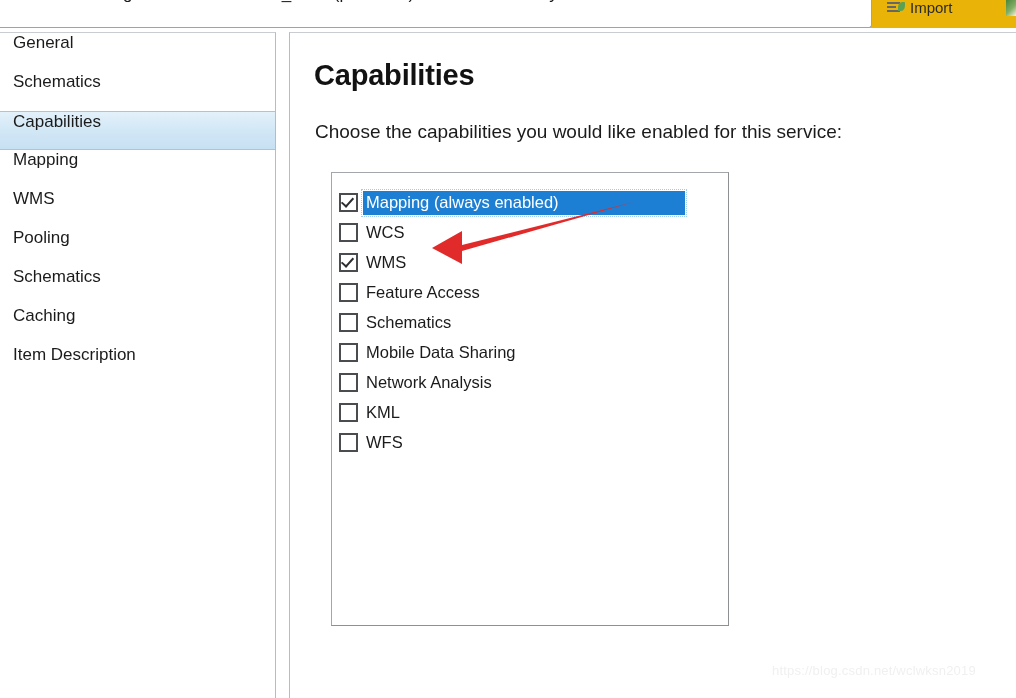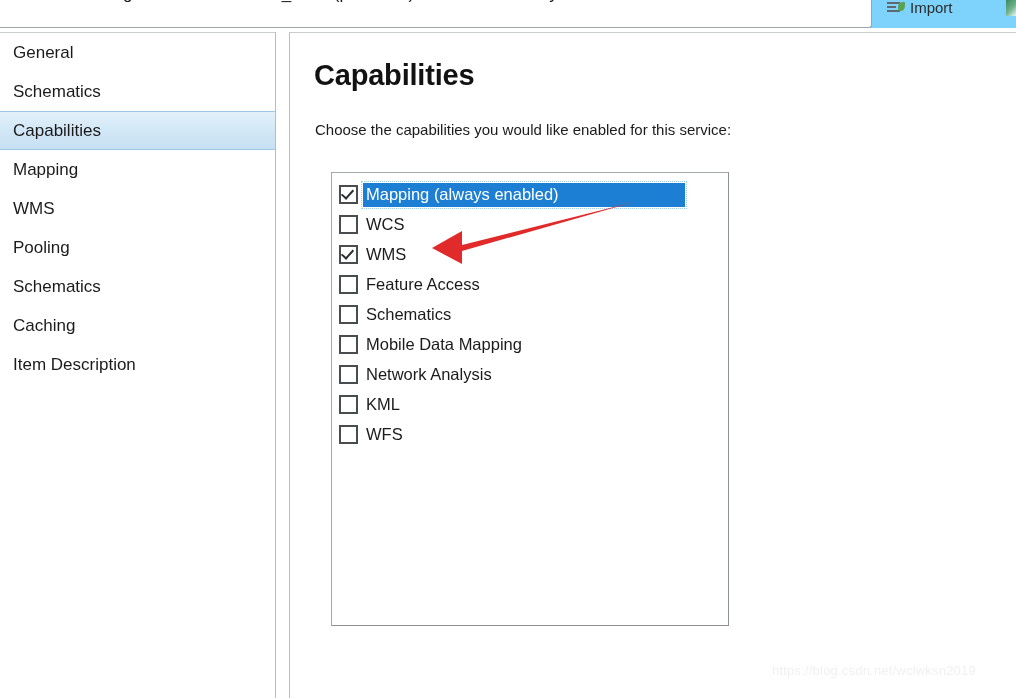--- a/index.html
+++ b/index.html
@@ -15,21 +15,21 @@
     font-family: "Liberation Sans", sans-serif;
     color: #1b1b1b;
     -webkit-font-smoothing: antialiased;
   }
 
   
   #titlebar {
     position: absolute;
     left: 0; top: 0;
     width: 1016px; height: 28px;
-    background: #7dd3fc;
+    background: #eab308;
     overflow: hidden;
   }
   #title-tab {
     position: absolute;
     left: 0; top: -14px;
     width: 872px; height: 42px;
     background: #ffffff;
     border: 1px solid #9ca3aa;
     border-top: none;
     border-left: none;
@@ -102,21 +102,20 @@
     width: 276px; height: 666px;
     background: #ffffff;
     border-right: 1px solid #b8bcc0;
     border-top: 1px solid #c9ccd0;
     box-sizing: border-box;
   }
   .nav-item {
     position: relative;
     height: 39px;
     display: flex;
-    align-items: center;
     padding-left: 13px;
     font-size: 17px;
     color: #1b1b1b;
     box-sizing: border-box;
     cursor: default;
   }
   .nav-item.child {
   }
   .nav-item.selected {
     background: linear-gradient(to bottom, #e3f1fa 0%, #d2e7f6 50%, #c6e0f3 100%);
@@ -138,36 +137,36 @@
     position: absolute;
     left: 24px; top: 26px;
     font-size: 29px;
     font-weight: bold;
     letter-spacing: -0.2px;
     color: #121212;
   }
   #page-subtitle {
     position: absolute;
     left: 25px; top: 88px;
-    font-size: 15px;
+    font-size: 19px;
     color: #1b1b1b;
     white-space: nowrap;
   }
 
   
   #capabilities-listbox {
     position: absolute;
     left: 41px; top: 139px;
     width: 398px; height: 454px;
     background: #ffffff;
     border: 1px solid #a3a6aa;
     border-right-color: #8e9194;
     border-bottom-color: #8e9194;
     box-sizing: border-box;
-    padding: 6px 0 0 0;
+    padding: 14px 0 0 0;
     overflow: hidden;
   }
   .cap-row {
     position: relative;
     height: 30px;
     display: flex;
     align-items: center;
     padding-left: 7px;
     box-sizing: border-box;
     cursor: default;
@@ -301,21 +300,21 @@
         <span class="cap-label">Feature Access</span>
       </div>
 
       <div class="cap-row">
         <span class="cap-check"></span>
         <span class="cap-label">Schematics</span>
       </div>
 
       <div class="cap-row">
         <span class="cap-check"></span>
-        <span class="cap-label">Mobile Data Mapping</span>
+        <span class="cap-label">Mobile Data Sharing</span>
       </div>
 
       <div class="cap-row">
         <span class="cap-check"></span>
         <span class="cap-label">Network Analysis</span>
       </div>
 
       <div class="cap-row">
         <span class="cap-check"></span>
         <span class="cap-label">KML</span>

